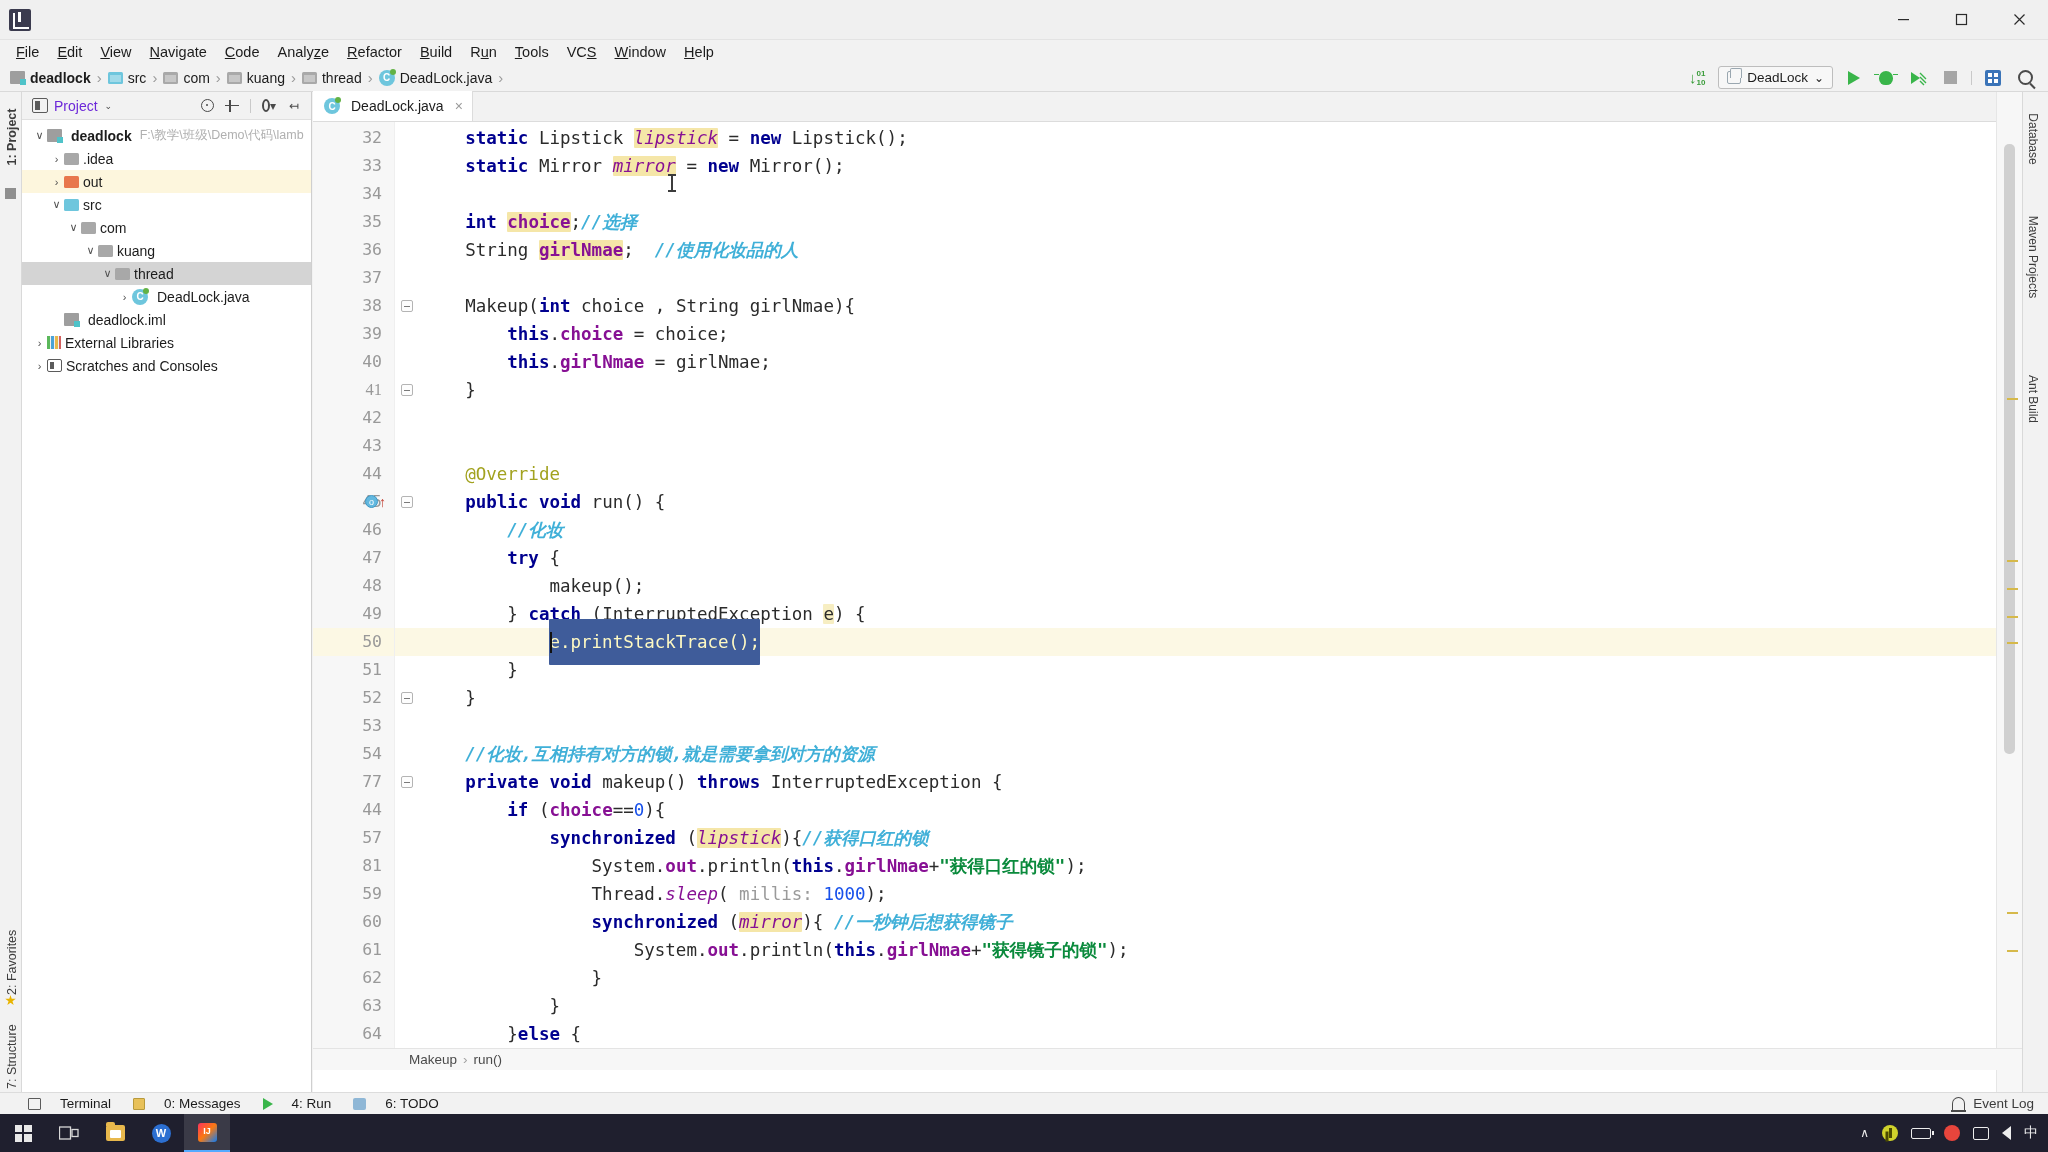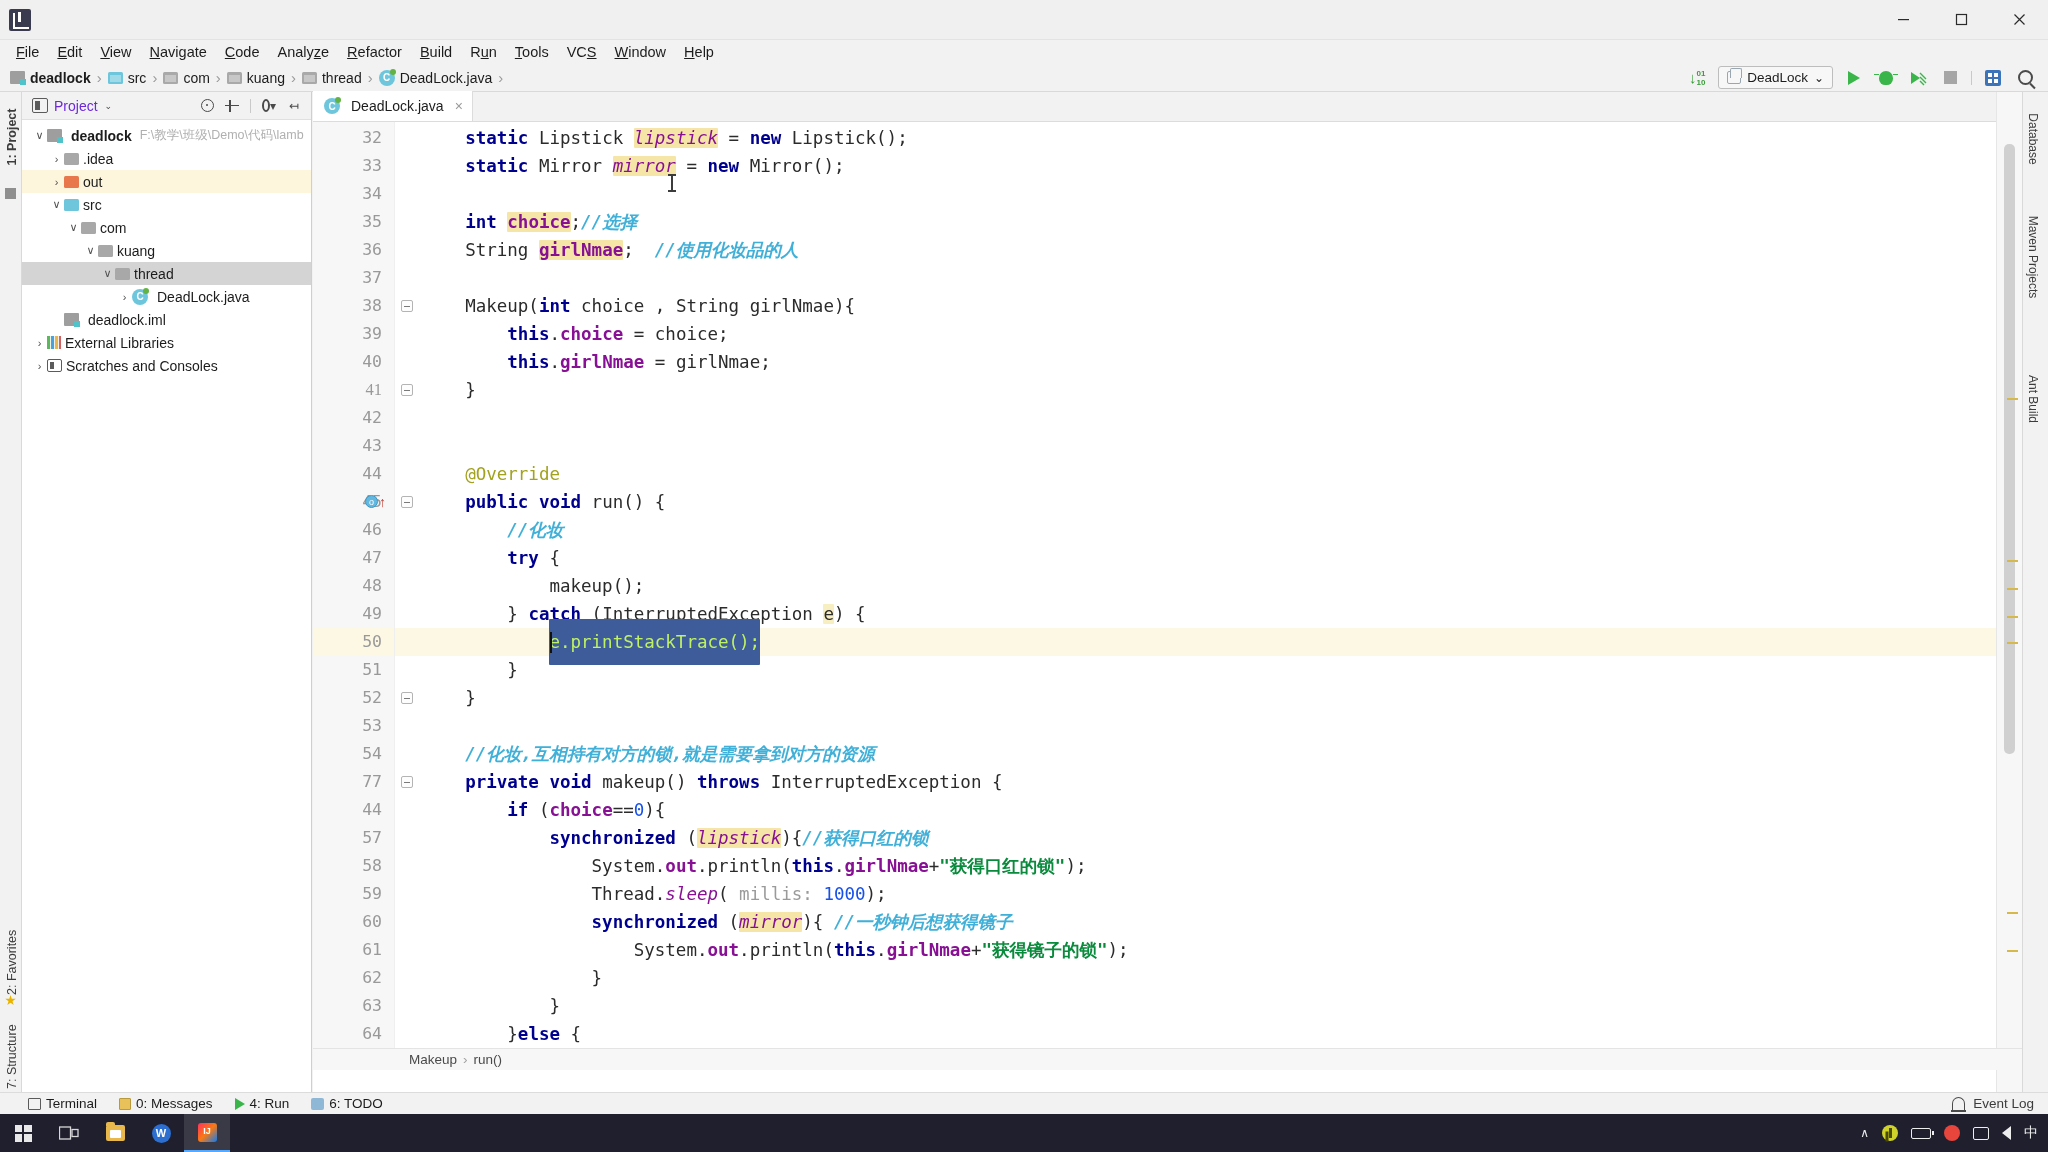--- a/index.html
+++ b/index.html
@@ -185,21 +185,21 @@
   .ann  { color:#a2a21f; }
   .cmt  { color:#40b0d8; font-style: italic; font-weight: bold; }
   .str  { color:#0a8a3c; font-weight:bold; }
   .num  { color:#1750eb; }
   .fld  { color:#871094; font-weight: bold; }
   .stat { color:#871094; font-style: italic; }
   .plain{ color:#2b2b2b; }
   .hint { color:#9a9a9a; }
   .hl-ident { background:#f5e6a8; border-radius:1px; }
   .hl-ident-soft { background:#f7eec2; border-radius:1px; }
-  .sel-text { background:#3f5c9a; color:#bef264; border-radius:1px; padding: 13px 0; }
+  .sel-text { background:#3f5c9a; color:#fef9c3; border-radius:1px; padding: 13px 0; }
 
   .fold-mark {
     position:absolute; left: 6px; width: 12px; height: 12px; border:1px solid #b4b4b4;
     background:#fdfdfd; border-radius:2px;
   }
   .fold-mark::after { content:""; position:absolute; left:2px; top:5px; width:6px; height:1.4px; background:#7a7a7a; }
   .gut-mark { position:absolute; display:flex; align-items:center; gap:1px; }
   .ov-dot { width:13px;height:13px;border-radius:50%;background:#62b8df;border:1px solid #3f97c4;
             color:#fff;font-size:9px;display:flex;align-items:center;justify-content:center;font-family:"Liberation Sans",sans-serif;}
   .ov-arrow { color:#c0392b; font-size:14px; line-height:10px; font-weight:bold;}
@@ -234,21 +234,21 @@
     display:flex; align-items:center; padding-left: 96px; font-size: 13.5px; color:#4a4a4a; gap:6px;
   }
   .mc-sep { color:#a0a0a0; }
 
   
   .bottombar {
     position:absolute; left:0; right:0; bottom: 38px; height: 22px;
     background:#f2f2f2; display:flex; align-items:center; padding-left: 28px; gap: 22px;
     border-top:1px solid #dcdcdc;
   }
-  .bb-item { display:flex;align-items:center;gap:5px;font-size:13.5px;color:#1c1c1c; }
+  .bb-item { display:flex;align-items:center;gap:19px;font-size:13.5px;color:#1c1c1c; }
   .term-ic{width:13px;height:12px;border:1.5px solid #5b5b5b;border-radius:1px;}
   .msg-ic{width:12px;height:12px;background:#e8c15a;border:1px solid #b89a3c;border-radius:1px;}
   .todo-ic{width:13px;height:12px;background:#8fb7d6;border-radius:2px;}
   .bb-right { margin-left:auto; display:flex;align-items:center;gap:8px;padding-right: 14px;font-size:13.5px;color:#3c3c3c;}
   .bell { width:13px;height:13px;border:1.6px solid #4a4a4a;border-radius:50% 50% 0 0;border-bottom:none;position:relative;}
   .bell::after{content:"";position:absolute;left:-2px;bottom:-2px;width:15px;height:1.6px;background:#4a4a4a;}
 
   
   .statusbar {
     position:absolute; left:0; right:0; bottom: 18px; height: 20px;
@@ -534,21 +534,21 @@
           <div class="ln" style="top: 478px;">49</div>
           <div class="rowhl" style="top: 506px;"></div>
           <div class="ln" style="top: 506px;">50</div>
           <div class="ln" style="top: 534px;">51</div>
           <div class="ln" style="top: 562px;">52</div>
           <div class="ln" style="top: 590px;">53</div>
           <div class="ln" style="top: 618px;">54</div>
           <div class="ln" style="top: 646px;">77</div>
           <div class="ln" style="top: 674px;">44</div>
           <div class="ln" style="top: 702px;">57</div>
-          <div class="ln" style="top: 730px;">58</div>
+          <div class="ln" style="top: 730px;">81</div>
           <div class="ln" style="top: 758px;">59</div>
           <div class="ln" style="top: 786px;">60</div>
           <div class="ln" style="top: 814px;">61</div>
           <div class="ln" style="top: 842px;">62</div>
           <div class="ln" style="top: 870px;">63</div>
           <div class="ln" style="top: 898px;">64</div>
           <div class="ln" style="top: 926px;">65</div>
         </div>
       <div class="fold-col" id="fold-host">
           <div class="fold-mark" style="top: 178px;"></div>

